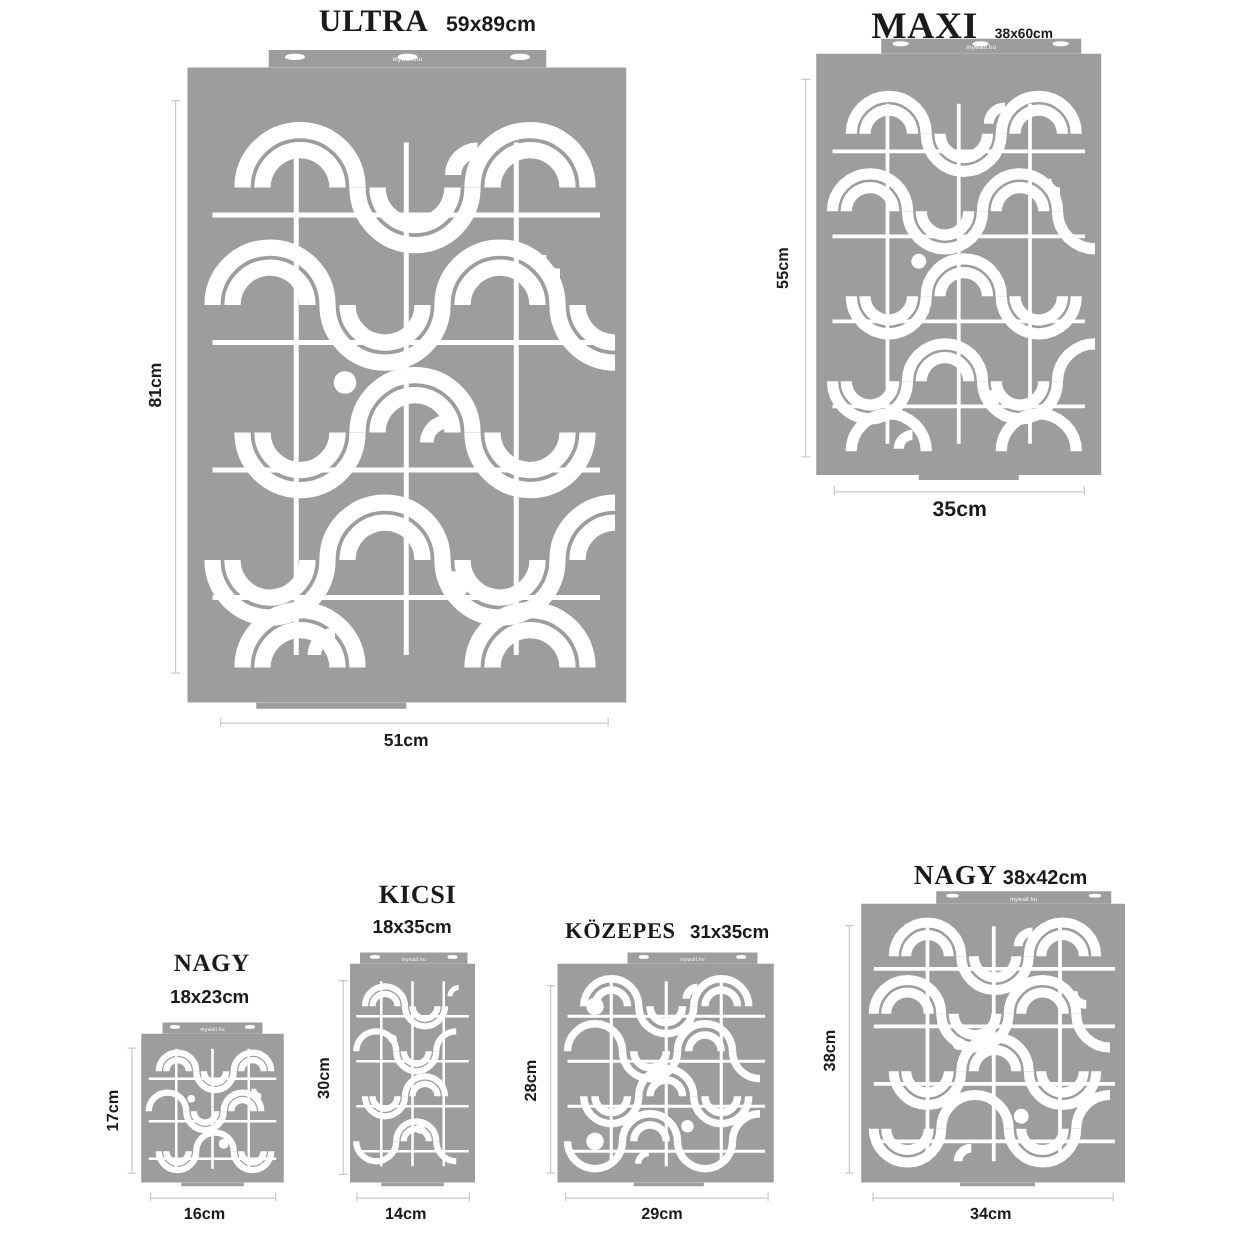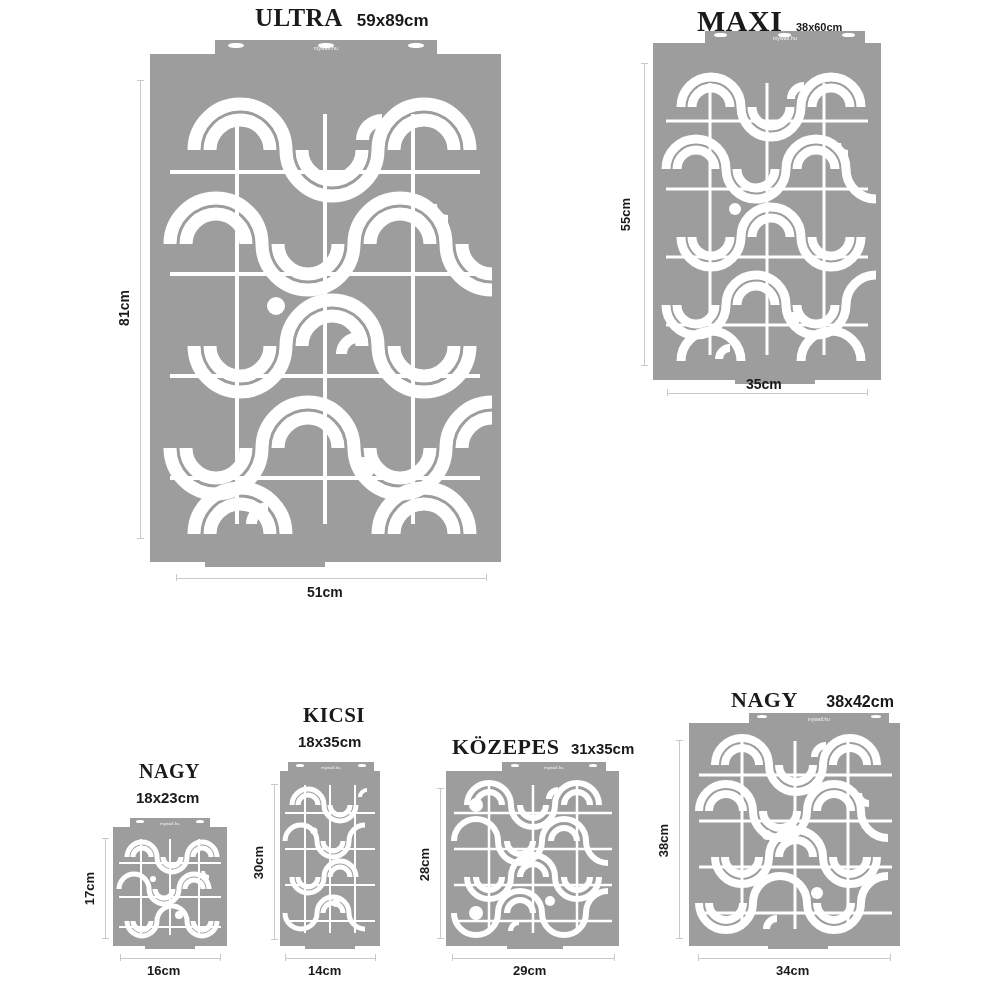--- a/index.html
+++ b/index.html
@@ -237,21 +237,21 @@
           <circle cx="82" cy="166" r="6"></circle>
         </g>
       </svg>
     </div>
 
     <div class="foot" style="left:735px;top:380px;width:80px;height:4px;"></div>
 
     <div class="hrule" style="left:667px;top:393px;width:200px;"></div>
     <div class="hcap" style="left:667px;top:389px;"></div>
     <div class="hcap" style="left:867px;top:389px;"></div>
-    <div class="hlabel" style="left:746px;top:376px;font-size:14px;">35cm</div>
+    <div class="hlabel" style="left:746px;top:398px;font-size:17px;">35cm</div>
 
     <div class="vrule" style="left:644px;top:63px;height:302px;"></div>
     <div class="vcap" style="left:641px;top:63px;"></div>
     <div class="vcap" style="left:641px;top:365px;"></div>
     <div class="vlabel" style="left:609px;top:207px;font-size:13px;">55cm</div>
   </div>
 
   <div class="item">
 
     <div class="title" style="left:139px;top:760px;font-size:16px;">
@@ -380,21 +380,21 @@
 
     <div class="vrule" style="left:274px;top:784px;height:155px;"></div>
     <div class="vcap" style="left:271px;top:784px;"></div>
     <div class="vcap" style="left:271px;top:939px;"></div>
     <div class="vlabel" style="left:242px;top:855px;font-size:13px;">30cm</div>
   </div>
 
   <div class="item">
 
     <div class="title" style="left:452px;top:734px;">
-      <span class="name" style="font-size:22px;text-align:right;">KÖZEPES</span>
+      <span class="name" style="font-size:18px;text-align:right;">KÖZEPES</span>
       <span class="dims" style="font-size:15px;margin-left:7px;">31x35cm</span>
     </div>
 
     <div class="tabbar" style="left:502px;top:762px;width:104px;height:9px;">
       <span class="brand" style="font-size:4px;">mywall.hu</span>
     </div>
     <div class="notch" style="left:511px;top:764px;width:8px;height:3px;"></div>
     <div class="notch" style="left:589px;top:764px;width:8px;height:3px;"></div>
 
     <div class="plate" style="left:446px;top:771px;width:173px;height:175px;">
@@ -455,21 +455,21 @@
     <div class="vrule" style="left:440px;top:788px;height:150px;"></div>
     <div class="vcap" style="left:437px;top:788px;"></div>
     <div class="vcap" style="left:437px;top:938px;"></div>
     <div class="vlabel" style="left:408px;top:857px;font-size:13px;">28cm</div>
   </div>
 
   <div class="item">
 
     <div class="title" style="left:731px;top:687px;">
       <span class="name" style="font-size:22px;">NAGY</span>
-      <span class="dims" style="font-size:16px;margin-left:24px;">38x42cm</span>
+      <span class="dims" style="font-size:16px;margin-left:0;">38x42cm</span>
     </div>
 
     <div class="tabbar" style="left:749px;top:713px;width:140px;height:10px;">
       <span class="brand" style="font-size:4.5px;">mywall.hu</span>
     </div>
     <div class="notch" style="left:757px;top:715px;width:10px;height:3px;"></div>
     <div class="notch" style="left:871px;top:715px;width:10px;height:3px;"></div>
 
     <div class="plate" style="left:689px;top:723px;width:211px;height:223px;">
       <svg class="pattern" viewBox="0 0 211 223" preserveAspectRatio="none">

